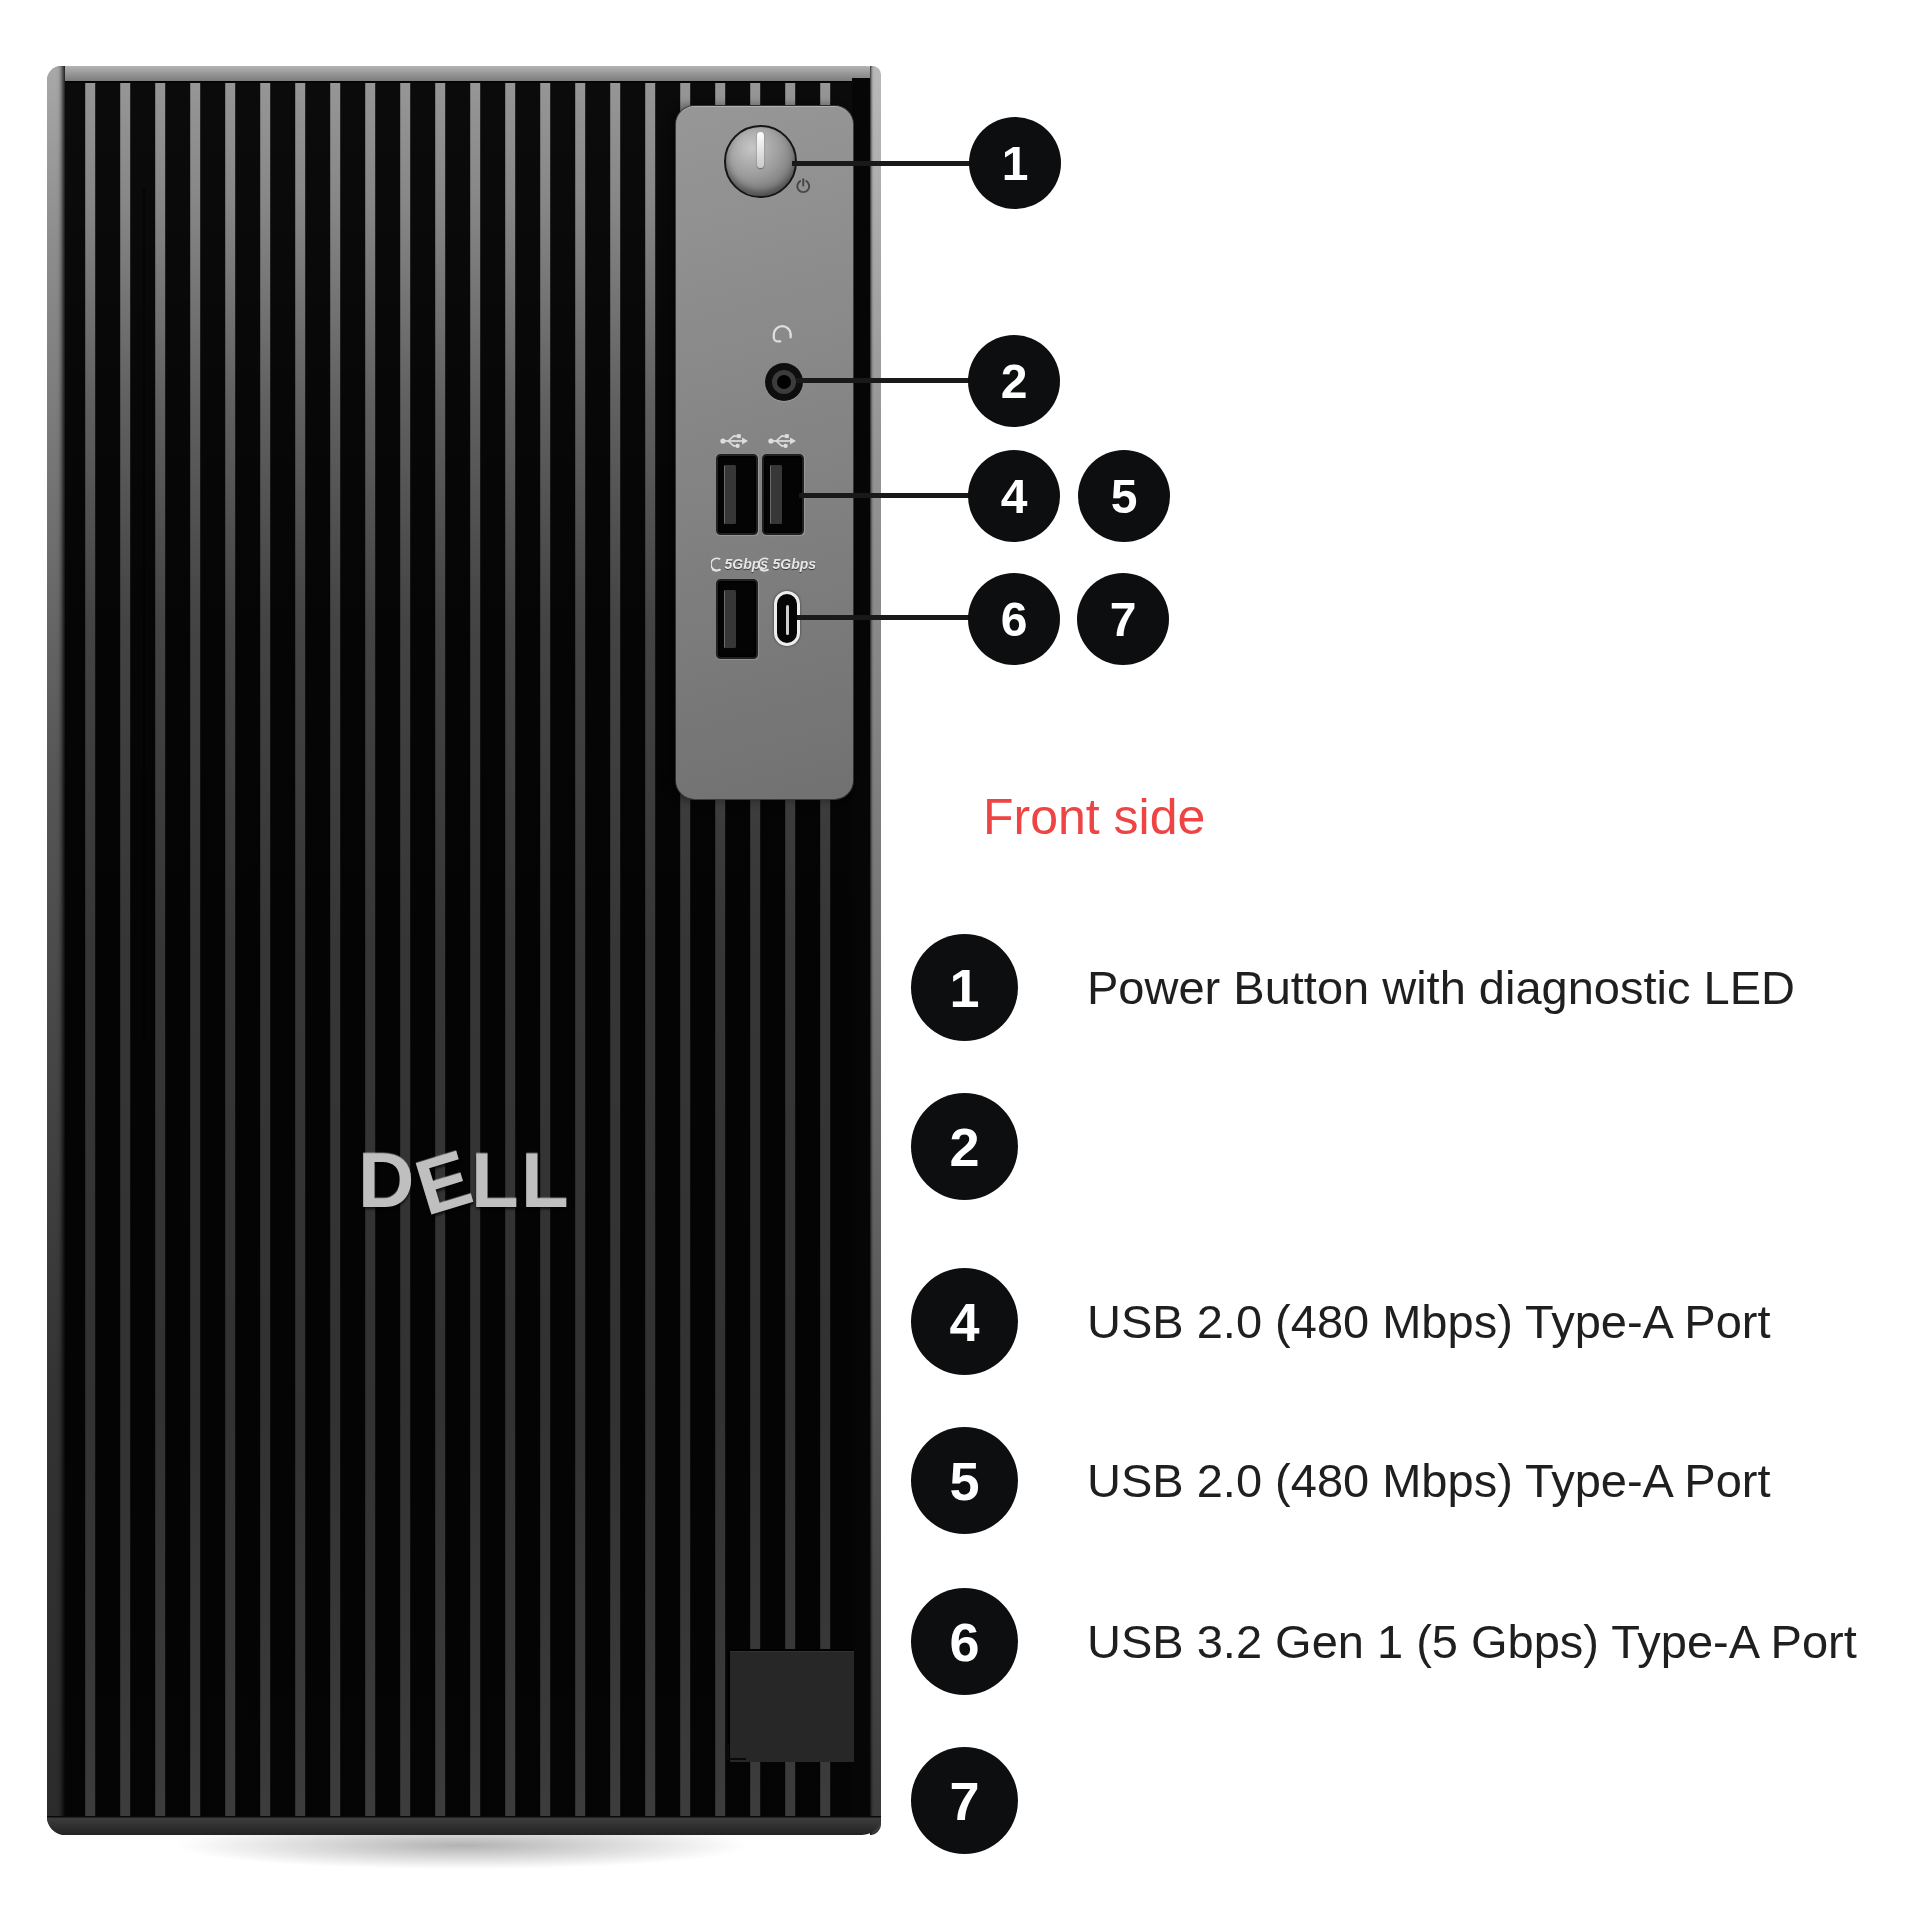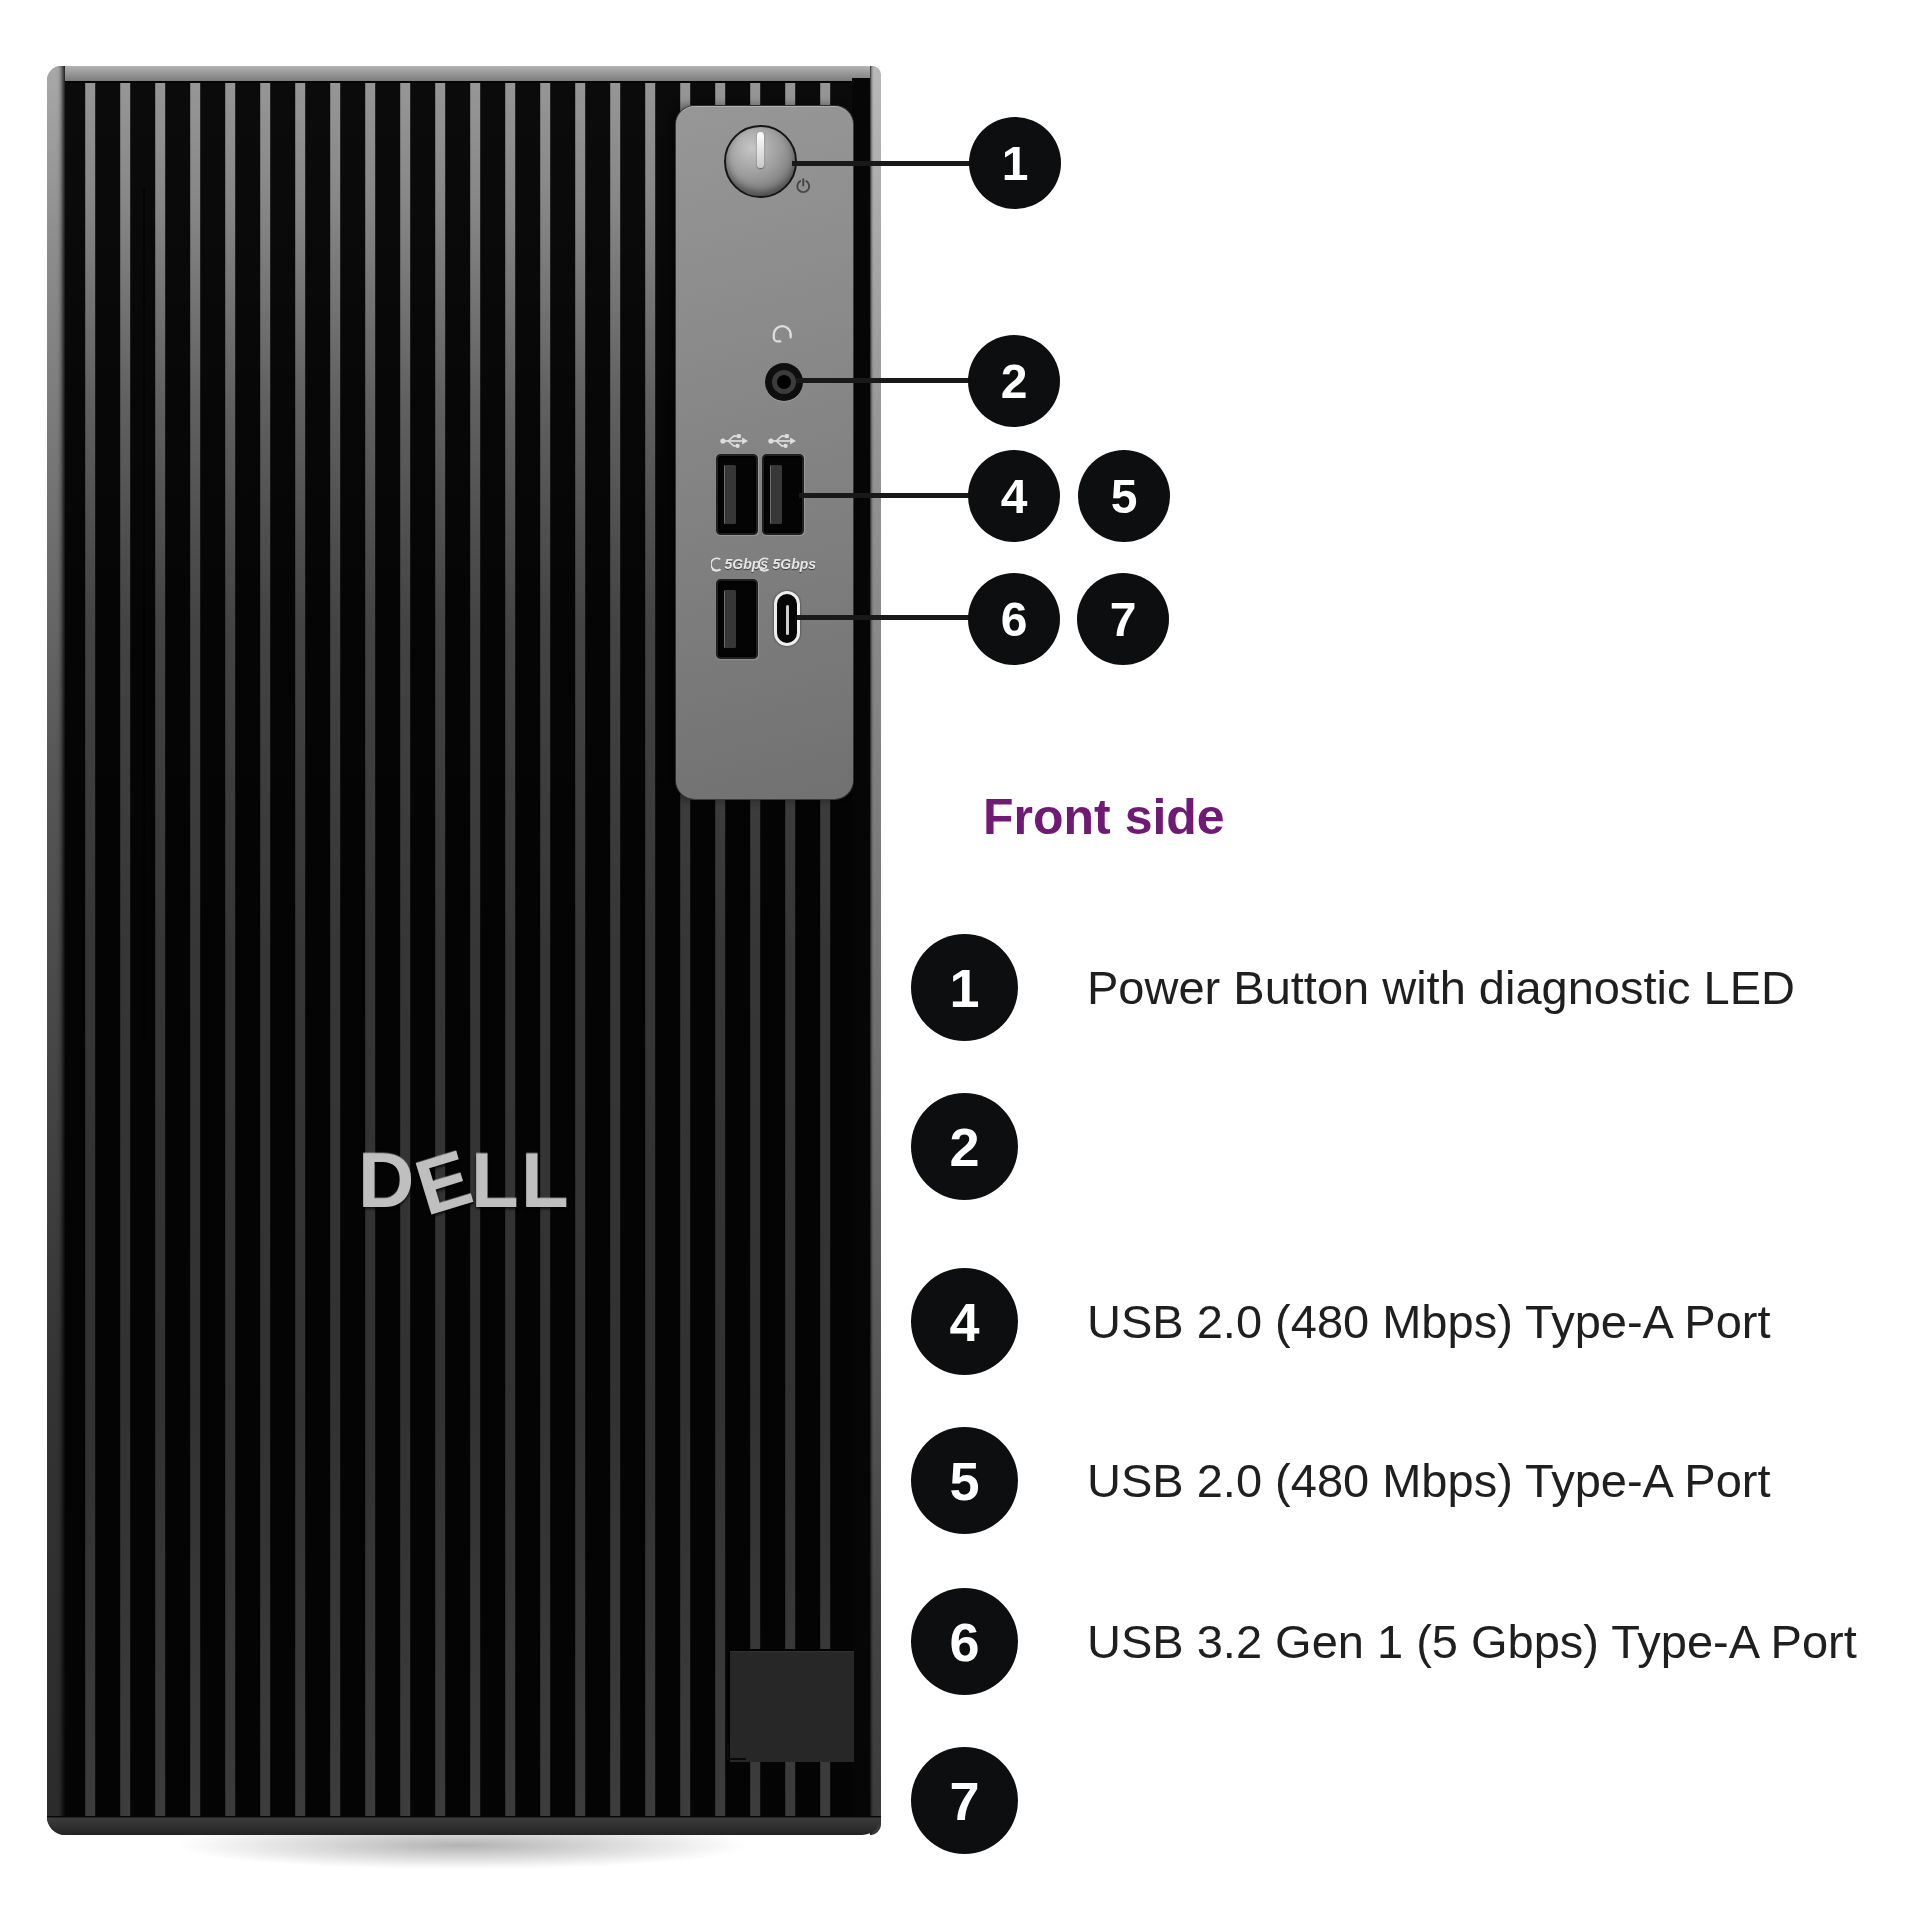--- a/index.html
+++ b/index.html
@@ -82,21 +82,21 @@
   .usb-c{position:absolute;left:98px;top:485px;width:26px;height:55px;border-radius:13.5px;
     background:#050505;border:3.8px solid #ededed;box-sizing:border-box;box-shadow:0 0 2.3px rgba(0,0,0,.6);}
   .usb-c .pin{position:absolute;left:50%;top:10.5px;width:3px;height:30px;margin-left:-1.5px;border-radius:1.5px;background:#cfcfcf;}
 
   
   .leader{height:5.3px;background:#191919;z-index:3;}
   .callout{width:92px;height:92px;border-radius:50%;background:#0d0e0f;color:#fff;
     display:flex;align-items:center;justify-content:center;font-size:48px;font-weight:600;z-index:4;}
 
   
-  .fs-title{left:983px;top:788px;font-size:50px;font-weight:700;color:#701a75;z-index:4;}
+  .fs-title{left:983px;top:788px;font-size:50px;font-weight:400;color:#ef4444;z-index:4;}
   .legend-row{left:911px;height:107px;display:flex;align-items:center;z-index:4;}
   .legend-badge{flex:0 0 auto;width:107px;height:107px;border-radius:50%;background:#0d0e0f;color:#fff;
     display:flex;align-items:center;justify-content:center;font-size:54px;font-weight:600;}
   .legend-label{margin-left:69px;font-size:47px;font-weight:400;color:#1f1f1f;white-space:nowrap;}
 </style>
 </head>
 <body>
 
 <div class="abs floor-shadow"></div>
 

